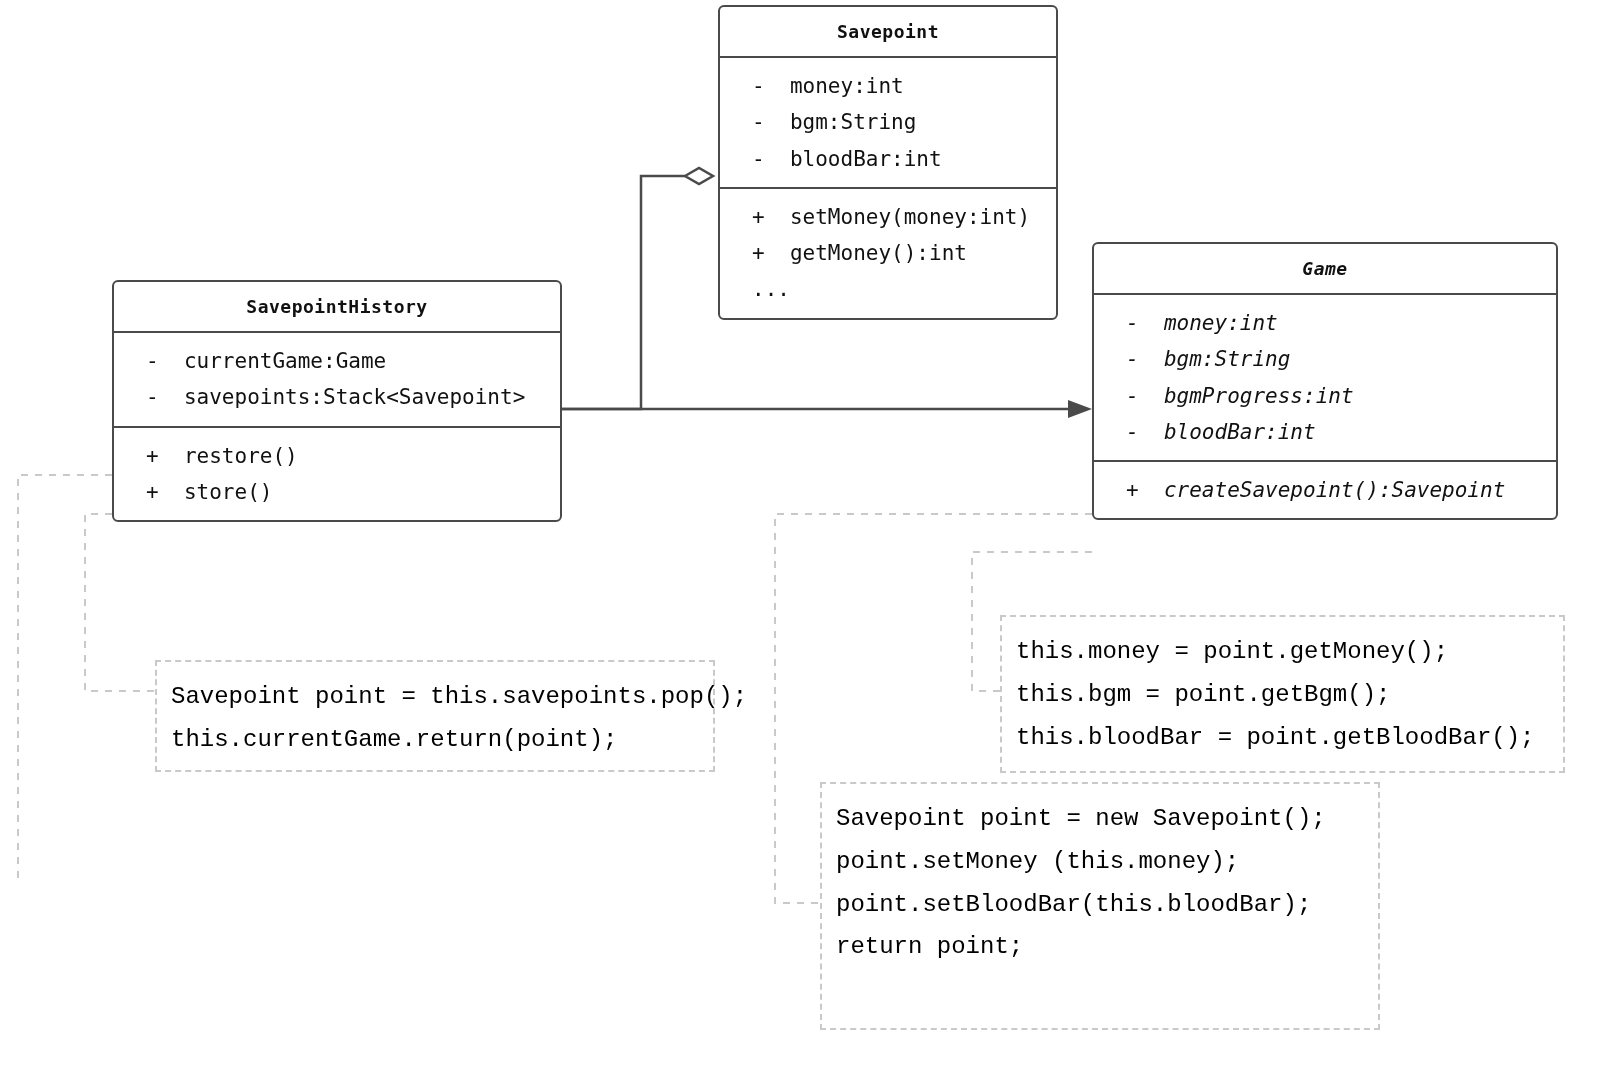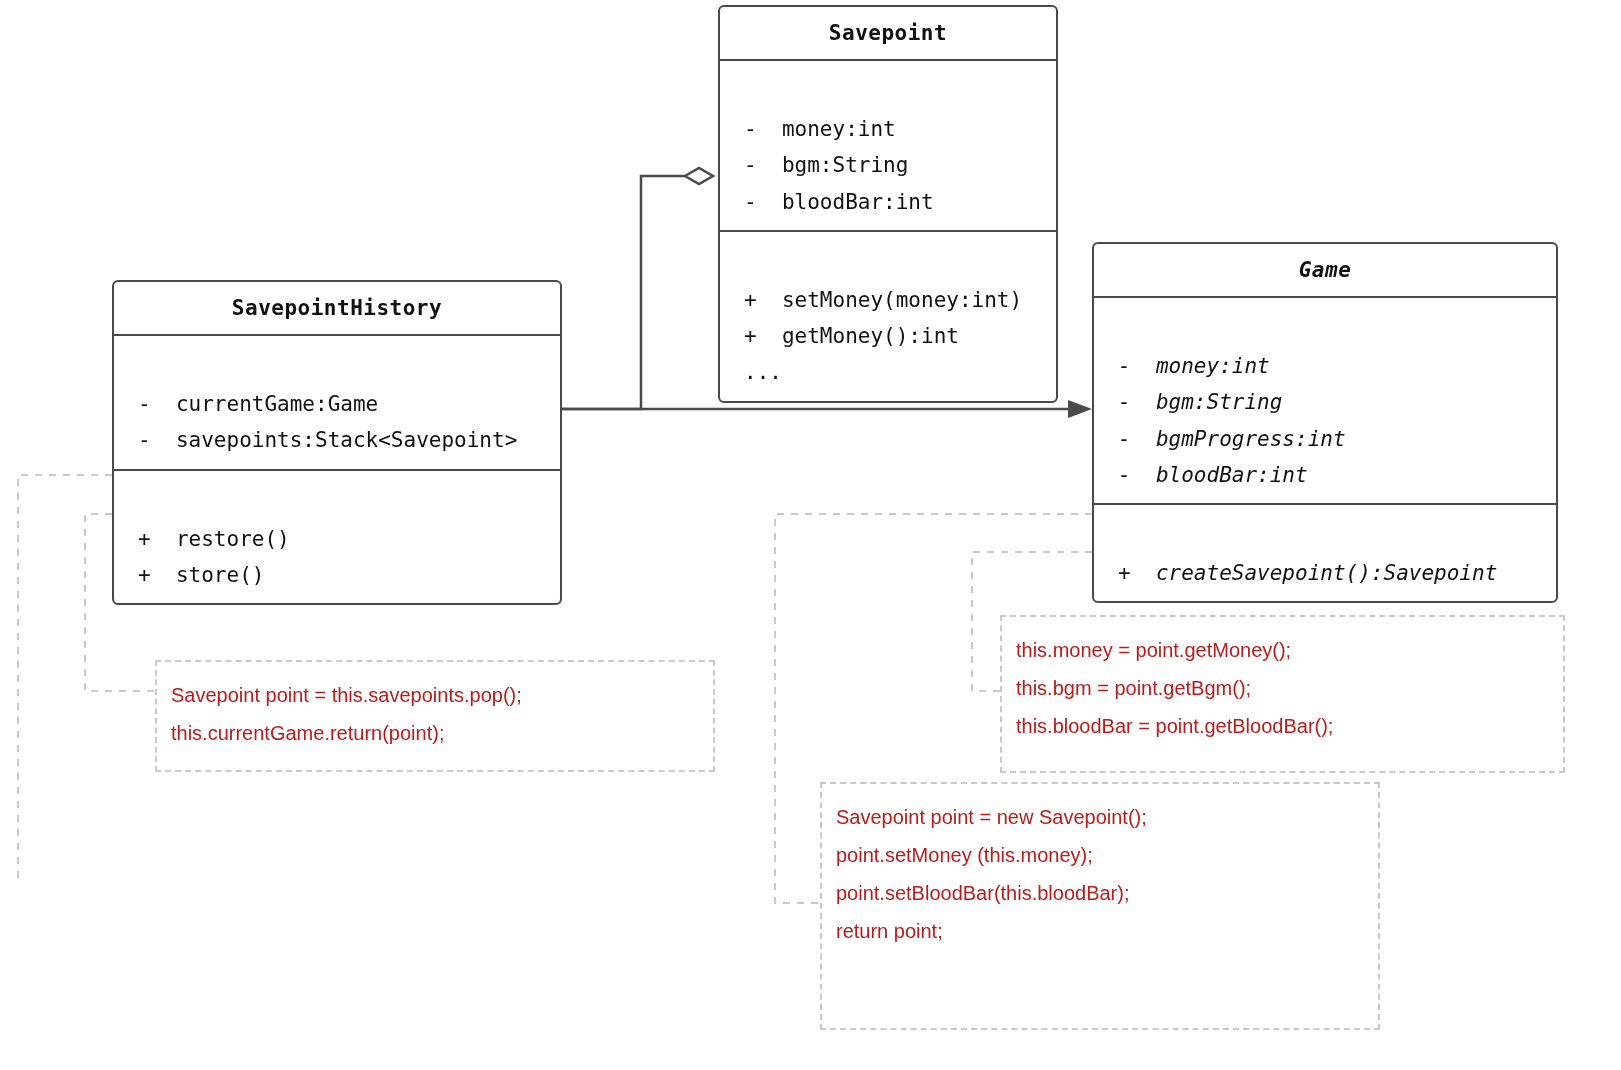--- a/index.html
+++ b/index.html
@@ -31,49 +31,48 @@
     box-sizing: border-box;
     border: 2.5px solid #4a4a4a;
     border-radius: 6px;
     background: #ffffff;
     font-family: "DejaVu Sans Mono", monospace;
     overflow: hidden;
   }
   .uml-title {
     text-align: center;
     font-weight: bold;
-    font-size: 21px;
+    font-size: 18px;
     color: #111;
     padding: 14px 6px 14px 6px;
     letter-spacing: 0.5px;
   }
   .uml-sep {
     height: 0;
     border-top: 2.5px solid #4a4a4a;
   }
   .uml-section {
-    padding: 10px 0 10px 8px;
-    margin-top: 40px;
+    padding: 10px 0 10px 16px;
   }
   .uml-row {
     font-size: 21px;
     color: #111;
     padding: 5px 12px 5px 16px;
     white-space: pre;
     line-height: 1.25;
   }
   
   .note {
     position: absolute;
     box-sizing: border-box;
     border: 2px dashed #c9c9c9;
     background: #ffffff;
-    font-family: Liberation Sans, sans-serif;
-    font-size: 20px;
-    color: #b91c1c;
+    font-family: Liberation Mono, monospace;
+    font-size: 24px;
+    color: #000000;
     padding: 14px 16px 14px 14px;
   }
   .note .line {
     padding: 7px 0;
     white-space: pre;
     line-height: 1.2;
   }
 </style>
 </head>
 <body>

